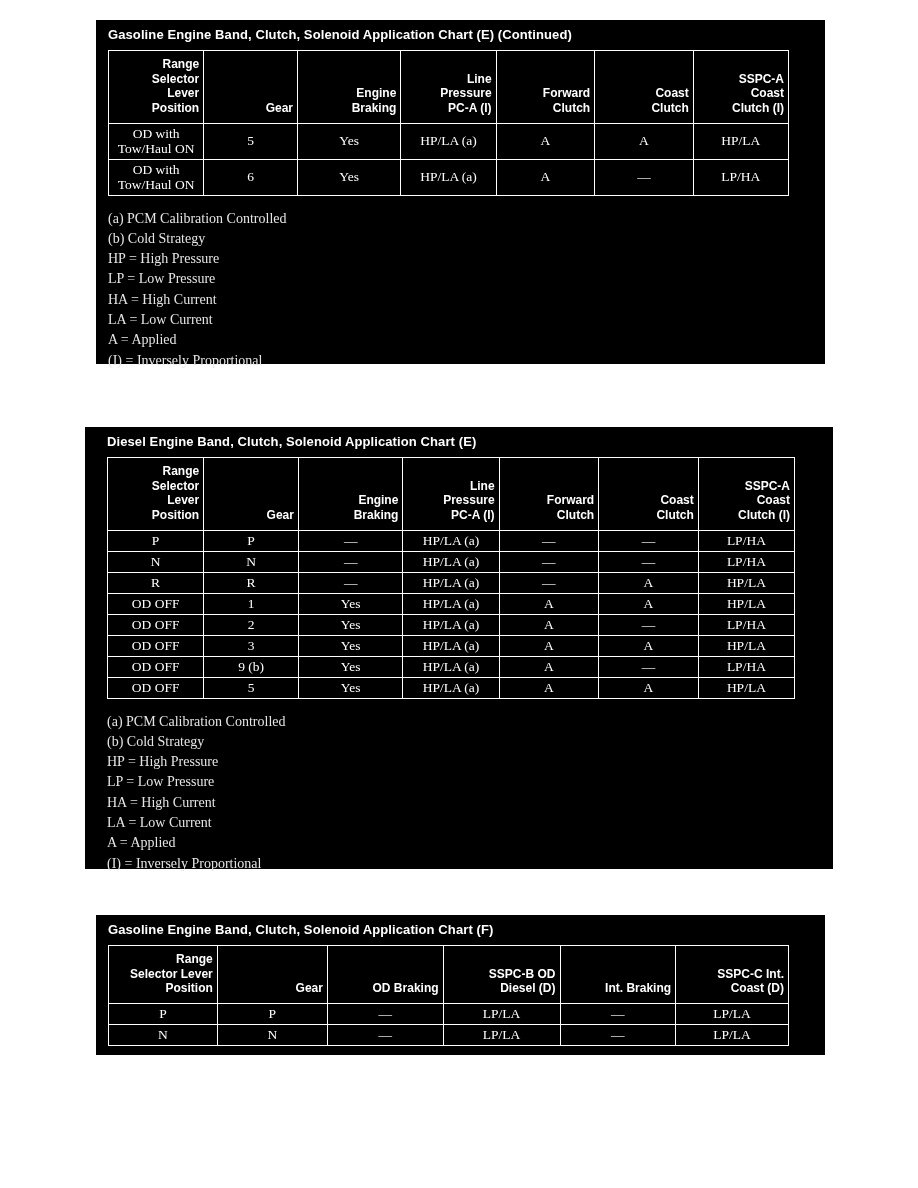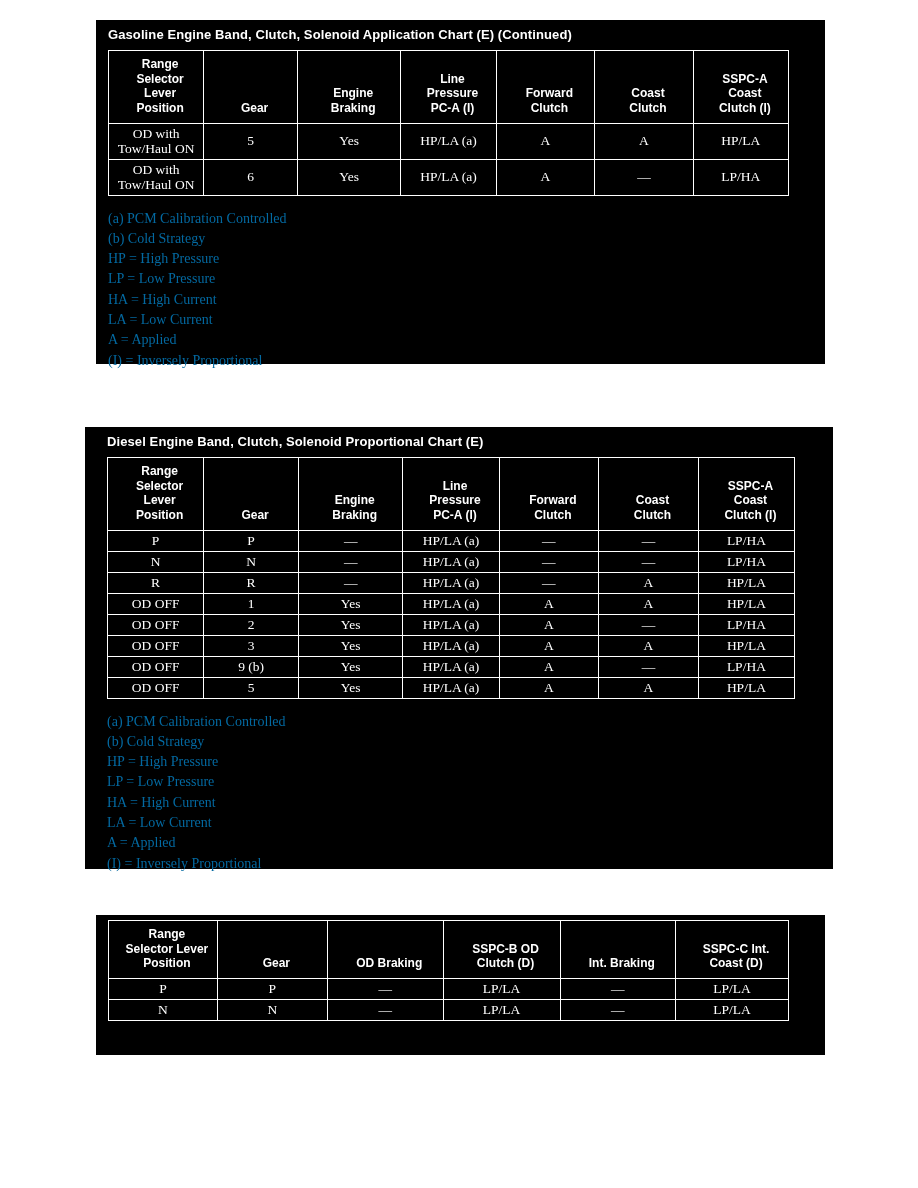--- a/index.html
+++ b/index.html
@@ -40,21 +40,21 @@
   .panel-2 table.chart-table { width: 688px; }
 
   table.chart-table th,
   table.chart-table td {
     border: 1px solid #ffffff;
   }
   table.chart-table th {
     font-family: "Liberation Sans", sans-serif;
     font-size: 12px;
     font-weight: bold;
-    text-align: center;
+    text-align: right;
     vertical-align: bottom;
     white-space: pre-line;
     padding: 6px 4px 7px 12px;
     line-height: 1.22;
   }
   table.chart-table td {
     font-family: "Liberation Serif", serif;
     font-size: 13.5px;
     text-align: center;
     vertical-align: middle;
@@ -79,21 +79,21 @@
   .tbl-f .c1 { width: 16.2%; }
   .tbl-f .c2 { width: 17.0%; }
   .tbl-f .c3 { width: 17.2%; }
   .tbl-f .c4 { width: 17.0%; }
   .tbl-f .c5 { width: 16.6%; }
 
   .footnotes { margin-top: 13px; }
   .footnote {
     font-family: "Liberation Serif", serif;
     font-size: 14px;
-    color: #0369a1;
+    color: #e5e5e5;
     line-height: 20.3px;
   }
 </style>
 </head>
 <body>
 
 <div class="page">
 
   <section class="panel panel-1">
     <h2 class="panel-title">Gasoline Engine Band, Clutch, Solenoid Application Chart (E) (Continued)</h2>
@@ -155,21 +155,21 @@
         <div class="footnote">HP = High Pressure</div>
         <div class="footnote">LP = Low Pressure</div>
         <div class="footnote">HA = High Current</div>
         <div class="footnote">LA = Low Current</div>
         <div class="footnote">A = Applied</div>
         <div class="footnote">(I) = Inversely Proportional</div>
       </div>
   </section>
 
   <section class="panel panel-2">
-    <h2 class="panel-title">Diesel Engine Band, Clutch, Solenoid Proportional Chart (E)</h2>
+    <h2 class="panel-title">Diesel Engine Band, Clutch, Solenoid Application Chart (E)</h2>
     <table class="chart-table tbl-e t2">
         <colgroup>
           <col class="c0">
           <col class="c1">
           <col class="c2">
           <col class="c3">
           <col class="c4">
           <col class="c5">
           <col class="c6">
         </colgroup>
@@ -275,38 +275,39 @@
         <div class="footnote">HP = High Pressure</div>
         <div class="footnote">LP = Low Pressure</div>
         <div class="footnote">HA = High Current</div>
         <div class="footnote">LA = Low Current</div>
         <div class="footnote">A = Applied</div>
         <div class="footnote">(I) = Inversely Proportional</div>
       </div>
   </section>
 
   <section class="panel panel-3">
+    <h2 class="panel-title">Gasoline Engine Band, Clutch, Solenoid Application Chart (F)</h2>
     <table class="chart-table tbl-f t3">
         <colgroup>
           <col class="c0">
           <col class="c1">
           <col class="c2">
           <col class="c3">
           <col class="c4">
           <col class="c5">
         </colgroup>
         <thead>
           <tr>
             <th>Range
 Selector Lever
 Position</th>
             <th>Gear</th>
             <th>OD Braking</th>
             <th>SSPC-B OD
-Clutch (D)</th>
+Diesel (D)</th>
             <th>Int. Braking</th>
             <th>SSPC-C Int.
 Coast (D)</th>
           </tr>
         </thead>
         <tbody>
           <tr>
             <td>P</td>
             <td>P</td>
             <td>—</td>

